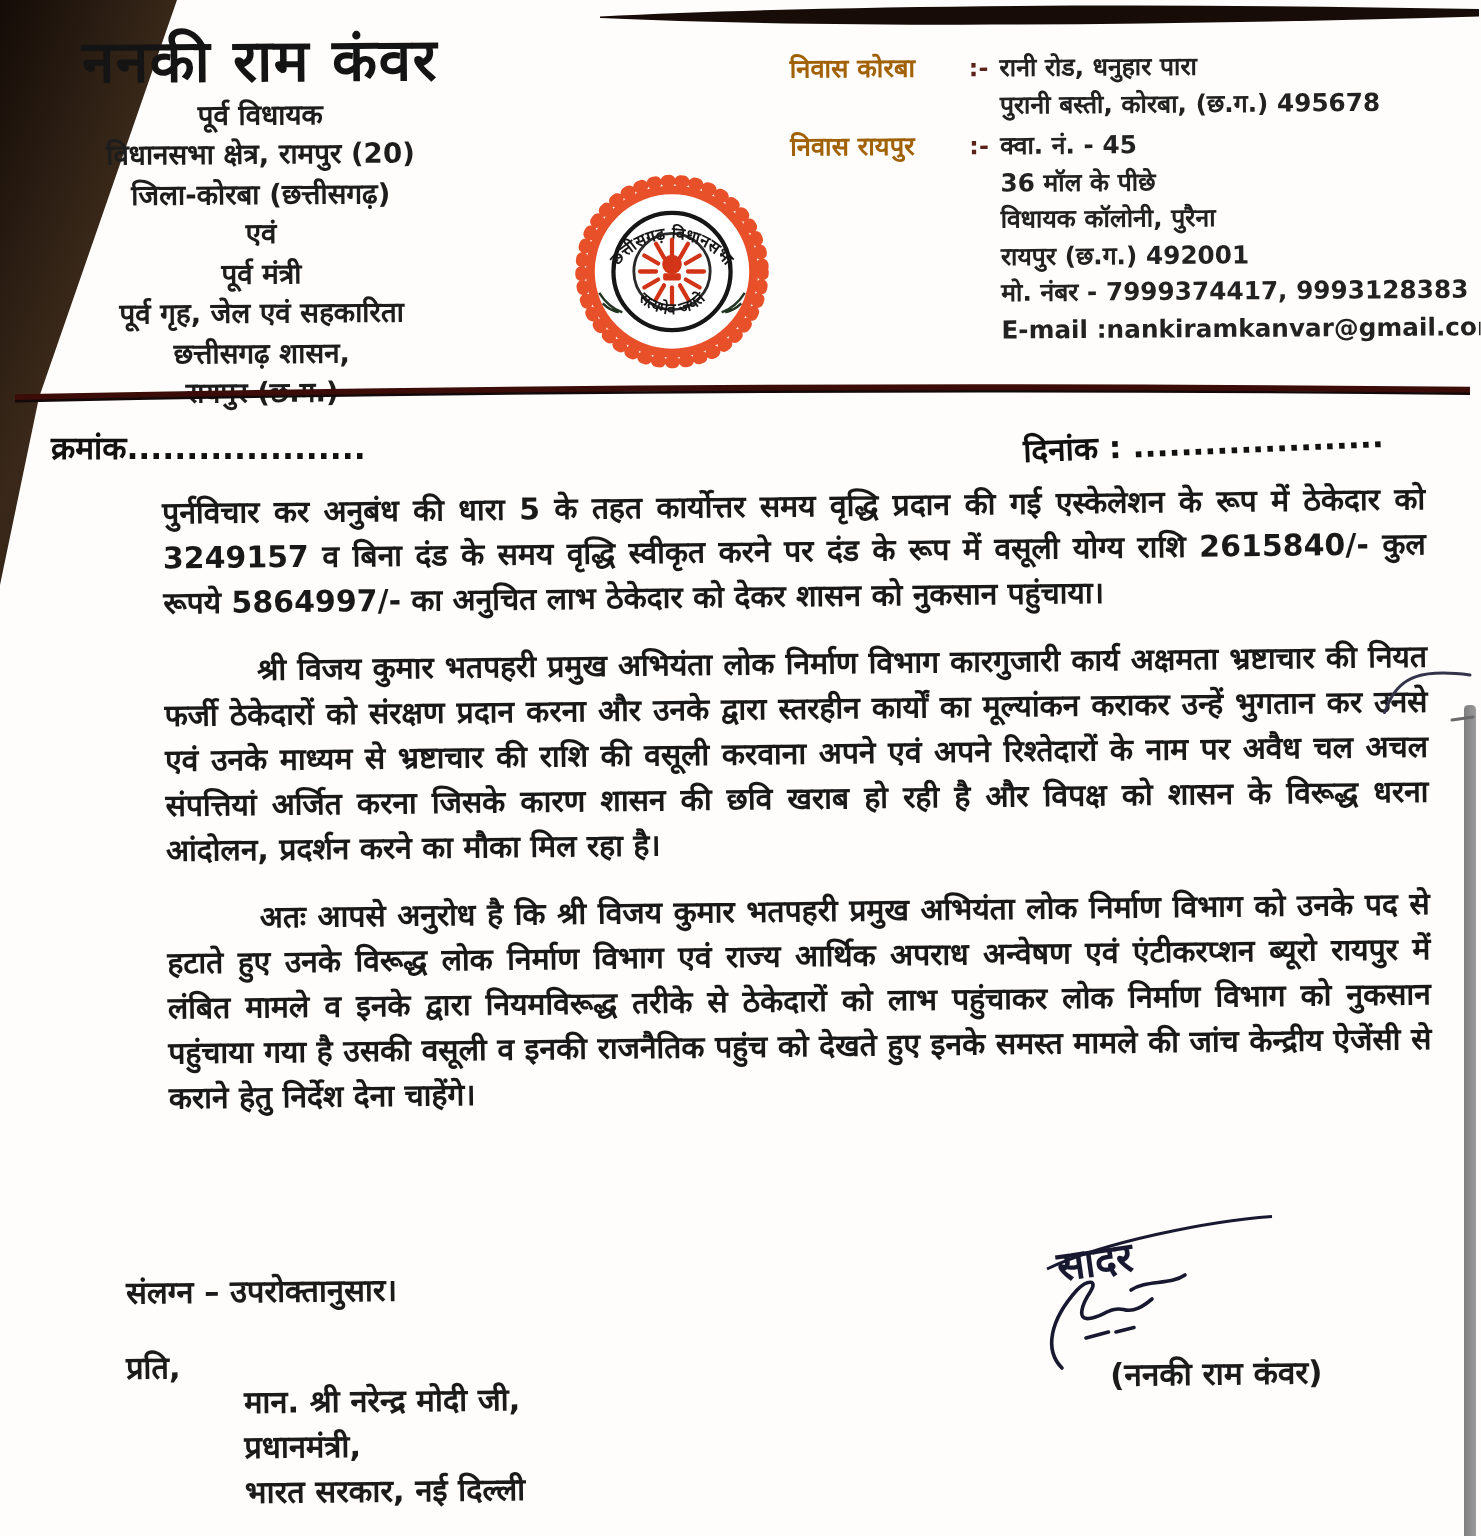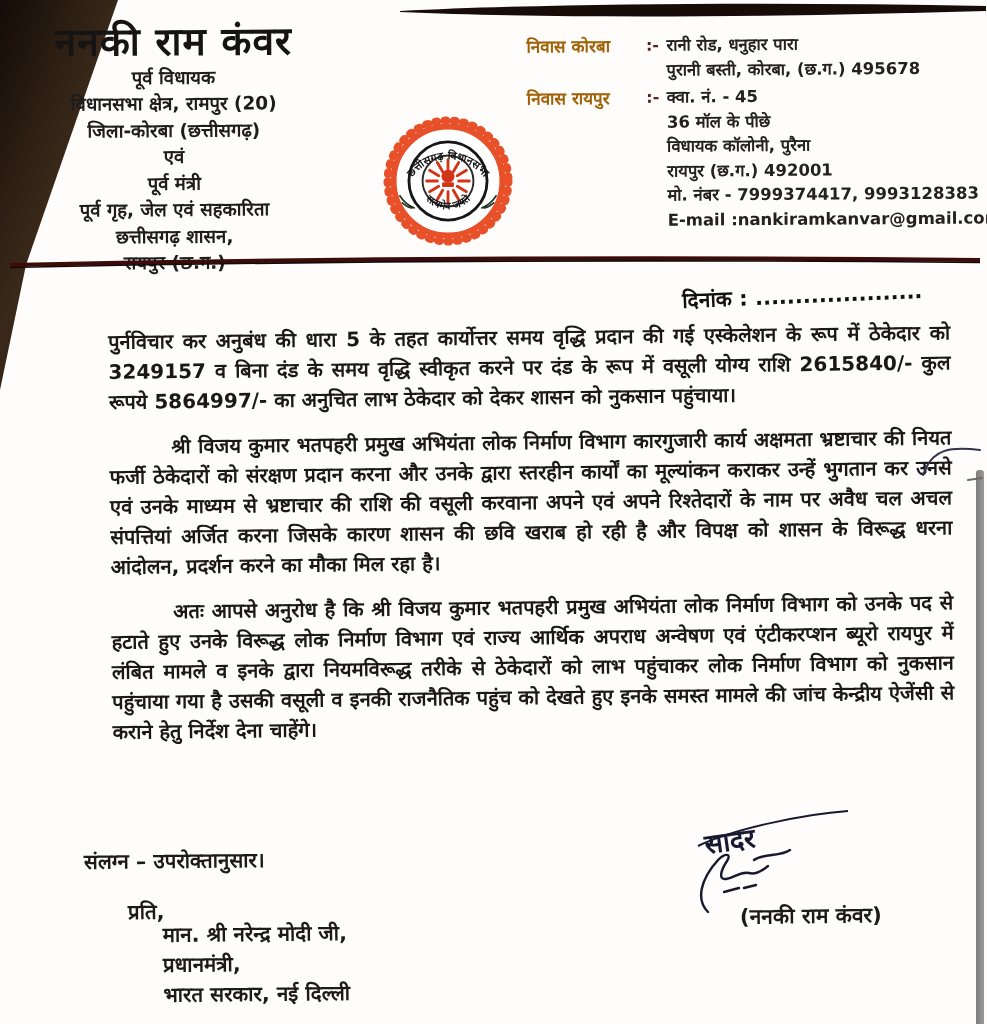--- a/index.html
+++ b/index.html
@@ -43,21 +43,21 @@
     position:absolute;left:108px;top:327px;width:842px;
     transform:rotate(-0.65deg);transform-origin:0 0;
   }
   .doc-body p{
     margin:0 0 15px 0;font-size:20px;font-weight:600;line-height:30px;
     color:#191919;text-align:justify;
   }
   .doc-body p.indent{text-indent:62px;}
   
   .enclosure{position:absolute;left:84px;top:846px;font-size:20.5px;font-weight:600;transform:rotate(-0.6deg);}
-  .copy-to{position:absolute;left:84px;top:897px;font-size:20.5px;font-weight:600;transform:rotate(-0.6deg);margin-left:44px;}
+  .copy-to{position:absolute;left:84px;top:897px;font-size:20.5px;font-weight:600;transform:rotate(-0.6deg);}
   .recipients{position:absolute;left:163px;top:919px;font-size:20.5px;font-weight:600;line-height:30px;transform:rotate(-0.6deg);}
   .signatory{position:absolute;left:740px;top:901px;font-size:21px;font-weight:700;transform:rotate(-0.8deg);}
   .sadar{position:absolute;left:688px;top:806px;width:170px;height:52px;}
   .signature{position:absolute;left:688px;top:846px;width:130px;height:72px;}
   
   .edge-bar{
     position:absolute;left:976px;top:470px;width:8px;height:554px;
     background:linear-gradient(to right,#7e7e7e,#9a9a9a);border-radius:3px 3px 0 0;
   }
   .pen-mark{position:absolute;left:918px;top:438px;width:72px;height:48px;}
@@ -144,20 +144,21 @@
         <div class="lh-val">E-mail :nankiramkanvar@gmail.com</div>
       </div>
     </div>
   </div>
 
   <svg class="rule" viewBox="0 0 987 26">
     <path d="M10,15 Q480,5 980,10" fill="none" stroke="#3c0d08" stroke-width="4.2"></path>
     <path d="M10,17.5 Q480,7.5 980,12.5" fill="none" stroke="#14090a" stroke-width="1.6"></path>
   </svg>
 
+  <div class="ref-serial">क्रमांक....................</div>
   <div class="ref-date">दिनांक : .....................</div>
 
   <div class="doc-body">
     <p>पुर्नविचार कर अनुबंध की धारा 5 के तहत कार्योत्तर समय वृद्धि प्रदान की गई एस्केलेशन के रूप में ठेकेदार को 3249157 व बिना दंड के समय वृद्धि स्वीकृत करने पर दंड के रूप में वसूली योग्य राशि 2615840/- कुल रूपये 5864997/- का अनुचित लाभ ठेकेदार को देकर शासन को नुकसान पहुंचाया।</p>
     <p class="indent">श्री विजय कुमार भतपहरी प्रमुख अभियंता लोक निर्माण विभाग कारगुजारी कार्य अक्षमता भ्रष्टाचार की नियत फर्जी ठेकेदारों को संरक्षण प्रदान करना और उनके द्वारा स्तरहीन कार्यों का मूल्यांकन कराकर उन्हें भुगतान कर उनसे एवं उनके माध्यम से भ्रष्टाचार की राशि की वसूली करवाना अपने एवं अपने रिश्तेदारों के नाम पर अवैध चल अचल संपत्तियां अर्जित करना जिसके कारण शासन की छवि खराब हो रही है और विपक्ष को शासन के विरूद्ध धरना आंदोलन, प्रदर्शन करने का मौका मिल रहा है।</p>
     <p class="indent">अतः आपसे अनुरोध है कि श्री विजय कुमार भतपहरी प्रमुख अभियंता लोक निर्माण विभाग को उनके पद से हटाते हुए उनके विरूद्ध लोक निर्माण विभाग एवं राज्य आर्थिक अपराध अन्वेषण एवं एंटीकरप्शन ब्यूरो रायपुर में लंबित मामले व इनके द्वारा नियमविरूद्ध तरीके से ठेकेदारों को लाभ पहुंचाकर लोक निर्माण विभाग को नुकसान पहुंचाया गया है उसकी वसूली व इनकी राजनैतिक पहुंच को देखते हुए इनके समस्त मामले की जांच केन्द्रीय ऐजेंसी से कराने हेतु निर्देश देना चाहेंगे।</p>
   </div>
 
   <svg class="sadar" viewBox="0 0 170 52">
     <path d="M10,40 C48,22 118,8 160,5" fill="none" stroke="#181830" stroke-width="2"></path>

